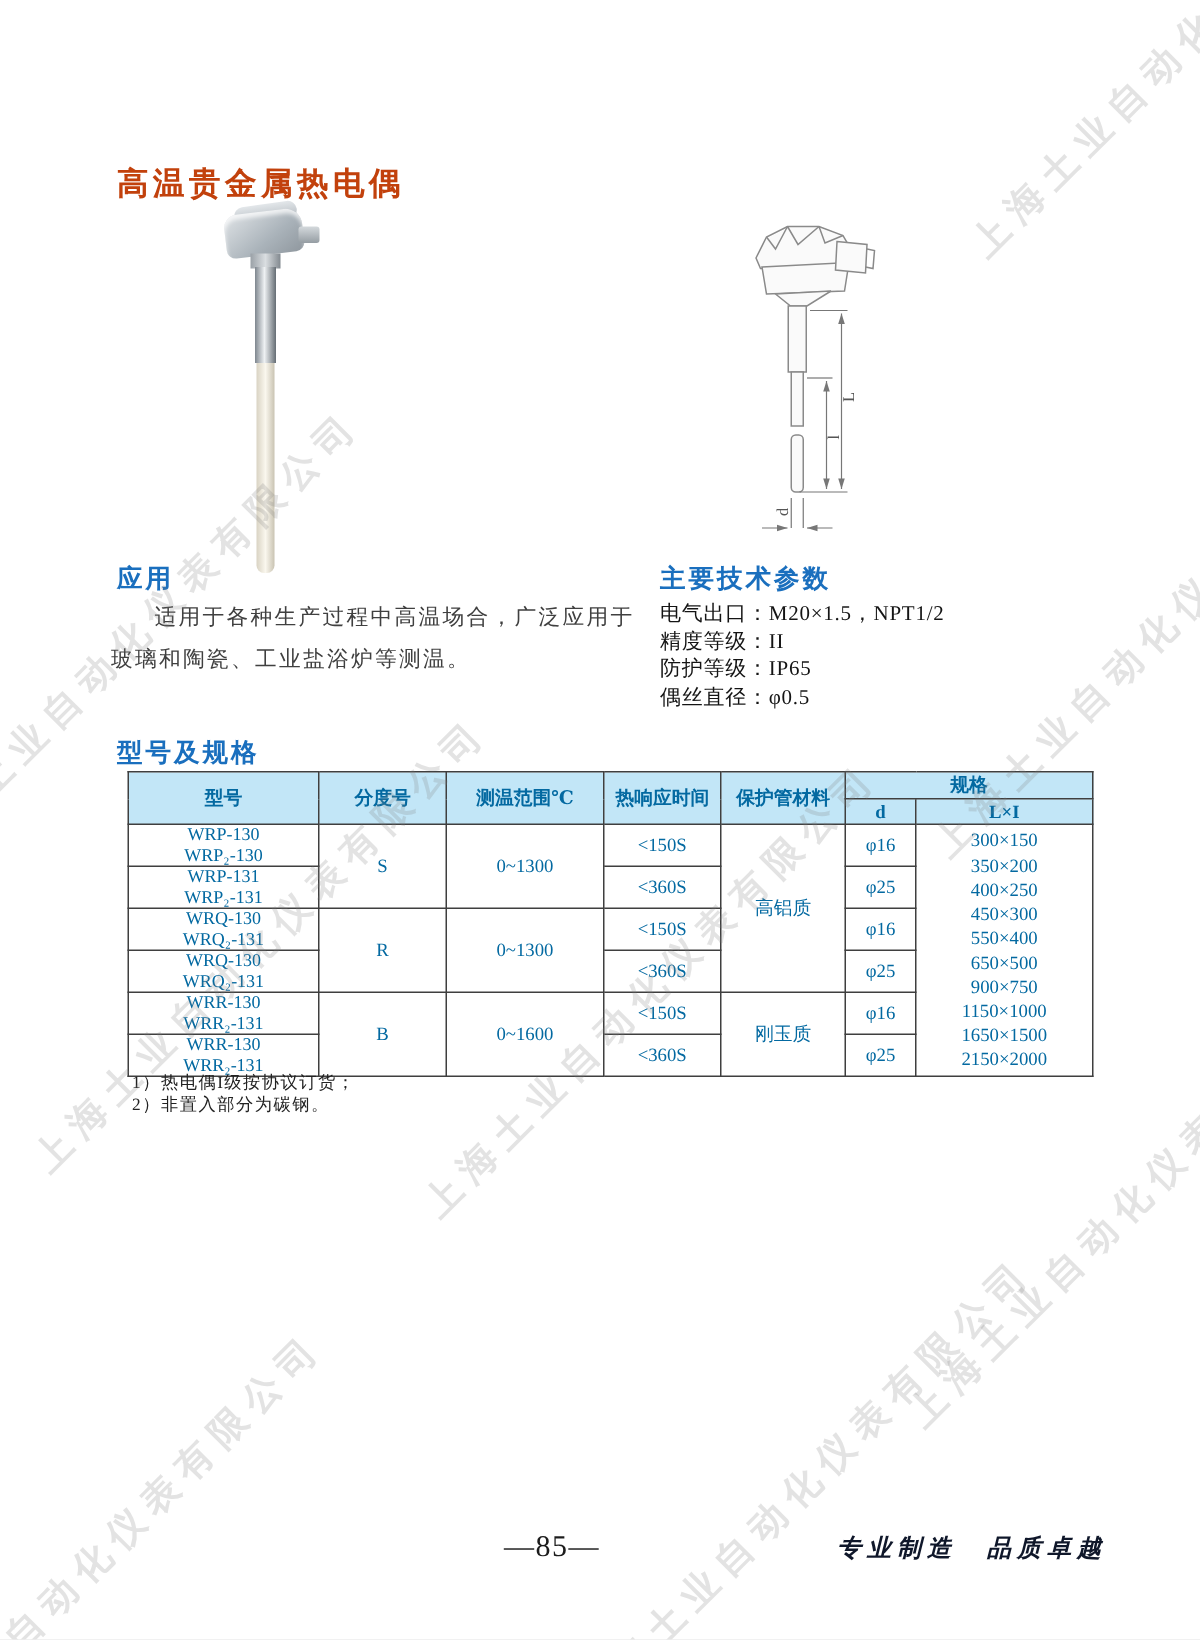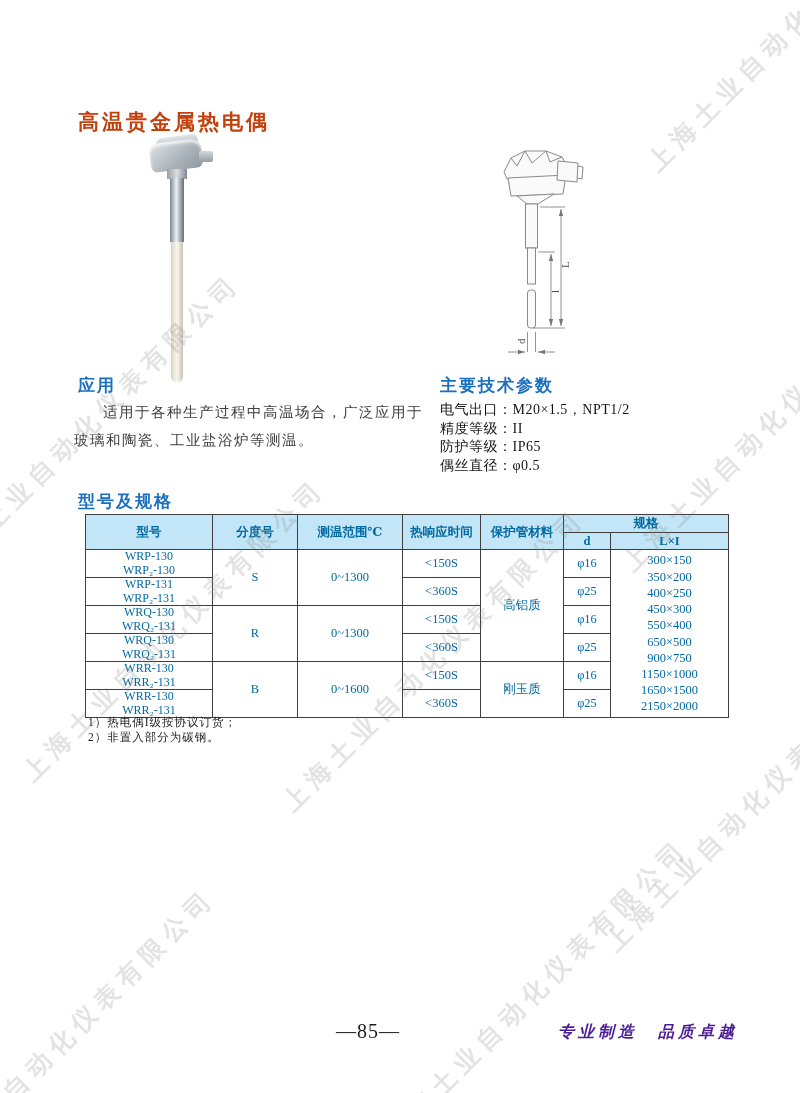--- a/index.html
+++ b/index.html
@@ -69,21 +69,21 @@
   .col-resp{width:78px;}  .col-mat{width:83px;}  .col-d{width:47px;} .col-lxi{width:118px;}
   .spec-table tbody td{height:27px;}
   .model-cell div{line-height:13.5px;font-size:12px;}
   .lxi-cell div{line-height:16.2px;font-size:12.5px;}
 
   .notes{position:absolute;left:88px;top:715px;font-size:11.5px;line-height:15px;letter-spacing:1px;color:#222;}
 
   
   .page-num{position:absolute;left:336px;top:1020px;font-size:20px;letter-spacing:1px;color:#1c1c1c;}
   .slogan{position:absolute;right:62px;top:1022px;font-family:Liberation Serif, serif;
-          font-weight:bold;font-style:italic;font-size:16px;letter-spacing:4px;color:#4c1d95;}
+          font-weight:bold;font-style:italic;font-size:16px;letter-spacing:4px;color:#0f172a;}
 
   
   .wm{position:absolute;white-space:nowrap;transform:rotate(-45deg);transform-origin:0 0;
       font-family:"Liberation Sans","DejaVu Sans",sans-serif;font-weight:bold;
       font-size:25px;letter-spacing:7px;color:rgba(128,128,128,0.22);pointer-events:none;}
 </style>
 </head>
 <body>
 
 <div class="page">

